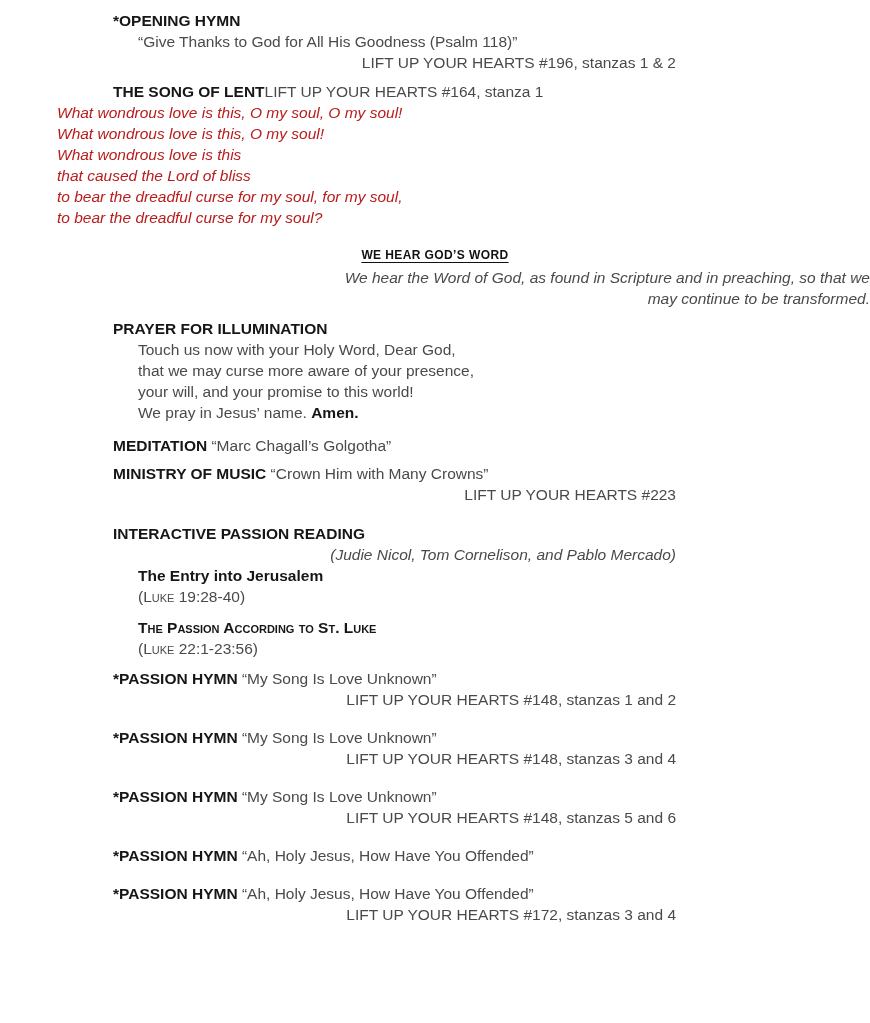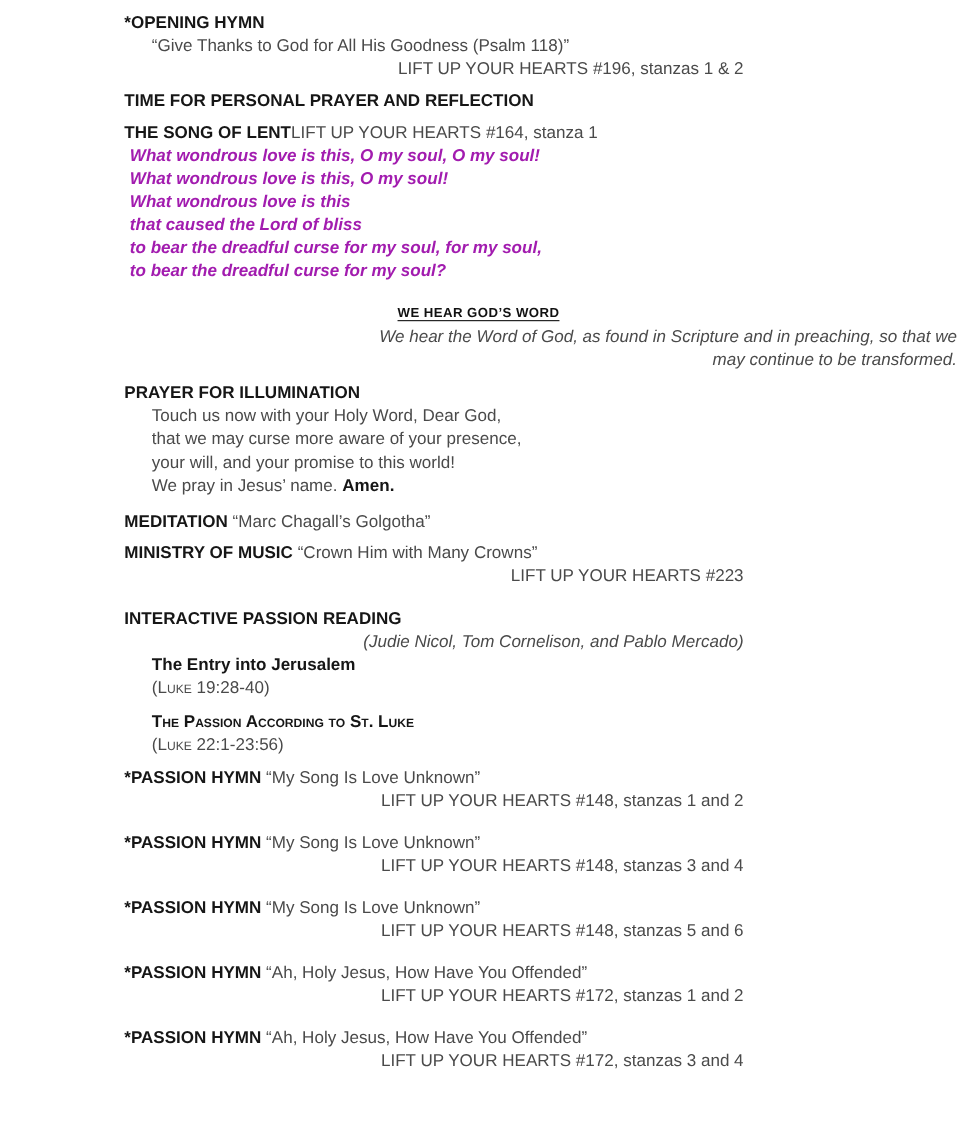--- a/index.html
+++ b/index.html
@@ -17,21 +17,21 @@
     overflow: hidden;
   }
   .b { font-weight: bold; color: #161616; }
   .it { font-style: italic; }
   .sc { font-variant: small-caps; }
   .h { margin-left: 113px; }           
   .ind { margin-left: 138px; }         
   .rt { text-align: right; margin-right: 194px; }  
   .row { display: flex; margin-left: 113px; margin-right: 194px; }
   .center { text-align: right; }
-  .lyric { font-weight: bold; font-style: italic; color: #a21caf; margin-left: 118px; }
+  .lyric { font-weight: normal; font-style: italic; color: #b91c1c; margin-left: 57px; }
   .main-heading {
     text-align: center;
     font-weight: bold;
     color: #111111;
     font-size: 12px;
     line-height: 24px;
     letter-spacing: 0.4px;
     text-decoration: underline;
     text-underline-offset: 3px;
     margin-bottom: 0;
@@ -49,23 +49,20 @@
 <body>
 
 <div class="page">
 
   <section class="mb8">
     <div class="h b">*OPENING HYMN</div>
     <div class="ind">“Give Thanks to God for All His Goodness (Psalm 118)”</div>
     <div class="rt">LIFT UP YOUR HEARTS #196, stanzas 1 &amp; 2</div>
   </section>
 
-  <section class="mb8">
-    <div class="h b">TIME FOR PERSONAL PRAYER AND REFLECTION</div>
-  </section>
 
   <section class="mb15">
     <div class="row">
       <span class="b">THE SONG OF LENT</span>
       <span>LIFT UP YOUR HEARTS #164, stanza 1</span>
     </div>
     <div class="lyric">What wondrous love is this, O my soul, O my soul!</div>
     <div class="lyric">What wondrous love is this, O my soul!</div>
     <div class="lyric">What wondrous love is this</div>
     <div class="lyric">that caused the Lord of bliss</div>
@@ -140,21 +137,20 @@
       <span>“My Song Is Love Unknown”</span>
     </div>
     <div class="rt">LIFT UP YOUR HEARTS #148, stanzas 5 and 6</div>
   </section>
 
   <section class="mb17">
     <div class="h">
       <span class="b">*PASSION HYMN</span>
       <span>“Ah, Holy Jesus, How Have You Offended”</span>
     </div>
-    <div class="rt">LIFT UP YOUR HEARTS #172, stanzas 1 and 2</div>
   </section>
 
   <section>
     <div class="h">
       <span class="b">*PASSION HYMN</span>
       <span>“Ah, Holy Jesus, How Have You Offended”</span>
     </div>
     <div class="rt">LIFT UP YOUR HEARTS #172, stanzas 3 and 4</div>
   </section>
 

